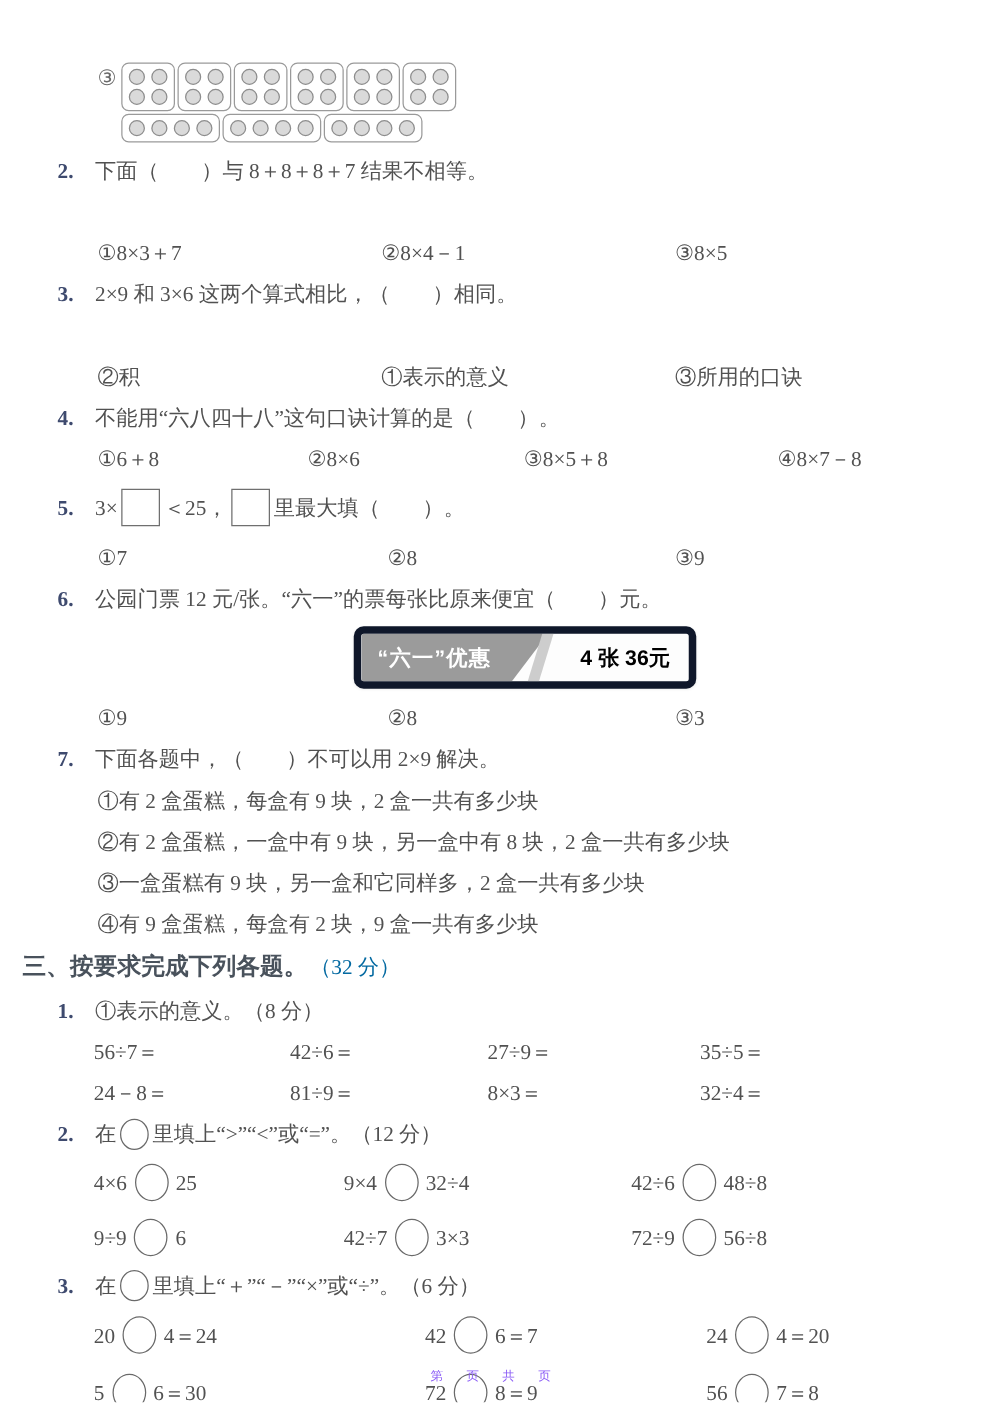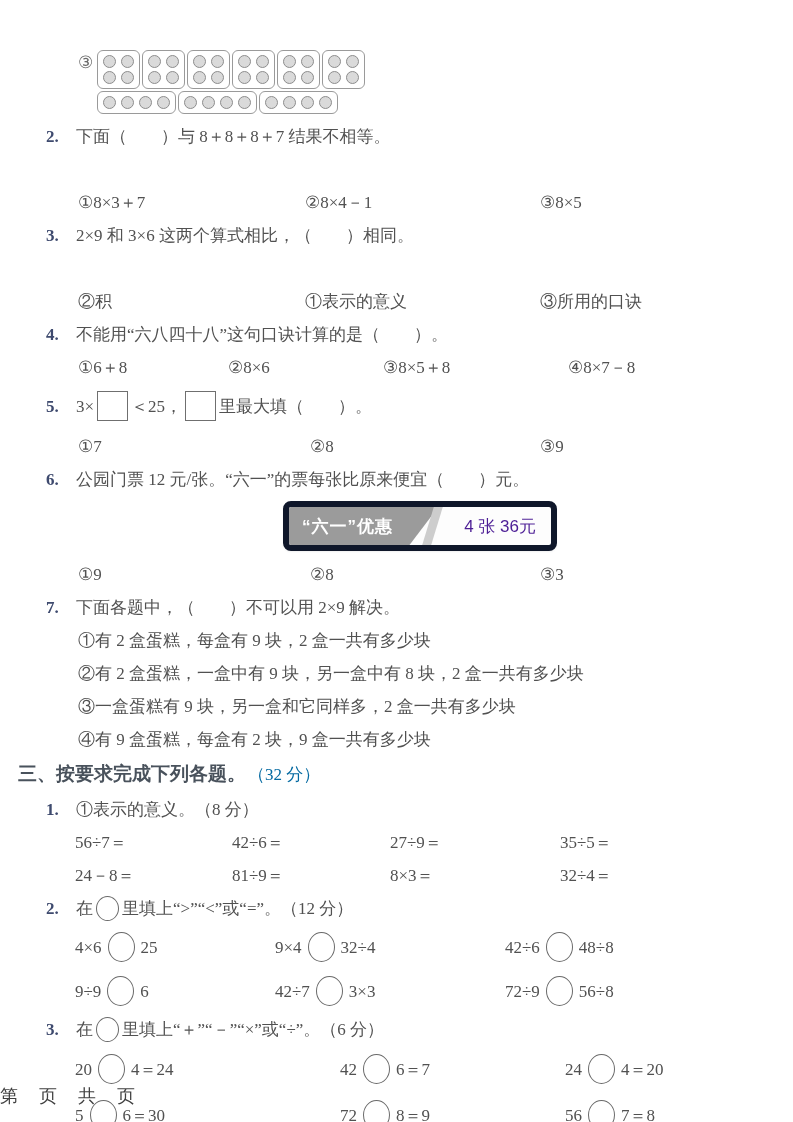--- a/index.html
+++ b/index.html
@@ -19,57 +19,57 @@
   .dot{width:13px;height:13px;border-radius:50%;background:#dadada;border:1px solid #8d8d8d;box-sizing:border-box;}
 
   
   .q{display:flex;line-height:33px;}
   .qnum{width:30px;flex:0 0 30px;font-weight:bold;color:#3e4a6e;}
   .qtext{white-space:nowrap;}
   .row-tall{line-height:46px;}
   .opts{padding-left:32px;line-height:33px;display:grid;}
   .opts-3a{grid-template-columns:227px 235px 1fr;margin-top:33px;}
   .opts-3b{grid-template-columns:232px 230px 1fr;}
-  .opts-4{grid-template-columns:150px 155px 185px 1fr;}
+  .opts-4{grid-template-columns:150px 155px 185px 1fr;gap:18px;}
   .subs{padding-left:32px;line-height:33px;}
 
   .sq{display:inline-block;width:31px;height:30px;border:1px solid #6f6f6f;background:#fff;
       vertical-align:-9px;margin:0 3px;box-sizing:border-box;}
 
   
   .ticket-wrap{margin:5px 0 7px 237px;}
   .ticket{position:relative;width:262px;height:38px;border:6px solid #0f172a;border-radius:8px;
           background:#fdfdfd;overflow:hidden;font-family:"Liberation Sans","DejaVu Sans",sans-serif;
           box-shadow:0 1px 2px rgba(0,0,0,.06);}
   .ticket-left{position:absolute;inset:0;background:#9b9b9b;
                clip-path:polygon(0 0,57% 0,46% 100%,0 100%);
                display:flex;align-items:center;padding-left:13px;box-sizing:border-box;
                color:#fff;font-weight:bold;font-size:17px;letter-spacing:1px;}
   .ticket-stripe{position:absolute;top:0;height:100%;width:9px;left:53%;
                  background:#cdcdcd;transform:skewX(-17deg);}
   .ticket-right{position:absolute;right:0;top:0;height:100%;display:flex;align-items:center;
-                padding-right:15px;color:#4c1d95;font-weight:normal;font-size:17px;}
+                padding-right:15px;color:#000000;font-weight:bold;font-size:17px;}
 
   
   .sec-heading{margin-left:-28px;line-height:36px;font-family:"Liberation Sans","DejaVu Sans",sans-serif;}
   .sec-title{font-weight:bold;font-size:19px;color:#49525c;}
   .sec-score{font-family:"Liberation Serif","DejaVu Serif",serif;font-size:17px;color:#0369a1;margin-left:2px;}
 
   .calc-row{padding-left:29px;line-height:33px;display:grid;grid-template-columns:157px 158px 170px 1fr;}
   .cmp-row{padding-left:29px;height:44px;display:grid;grid-template-columns:200px 230px 1fr;align-items:center;}
   .op-row{padding-left:29px;height:46px;display:grid;grid-template-columns:265px 225px 1fr;align-items:center;}
 
   .oval{display:inline-block;width:27px;height:30px;border:1px solid #6a6a6a;border-radius:50%;
         vertical-align:-9px;margin:0 6px;box-sizing:border-box;background:#fff;}
   .oval-sm{display:inline-block;width:23px;height:25px;border:1px solid #6a6a6a;border-radius:50%;
         vertical-align:-7px;margin:0 3px;box-sizing:border-box;background:#fff;}
 
   
-  .footer{position:absolute;left:0;right:0;bottom:14px;text-align:left;
-          font-family:"Liberation Sans","DejaVu Sans",sans-serif;font-size:18px;color:#404040;
+  .footer{position:absolute;left:0;right:0;bottom:14px;text-align:center;
+          font-family:"Liberation Sans","DejaVu Sans",sans-serif;font-size:10px;color:#8b5cf6;
           letter-spacing:8px;}
 </style>
 </head>
 <body>
 
 <div class="page">
   <div class="content">
 
     <div class="diagram">
       <span class="circled-label">③</span>

